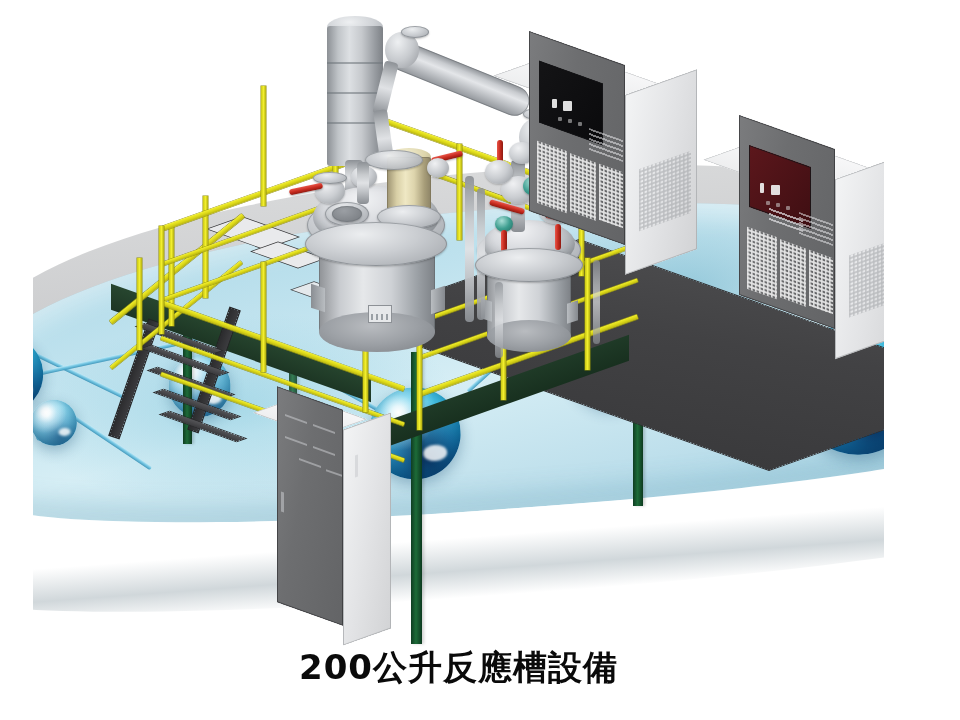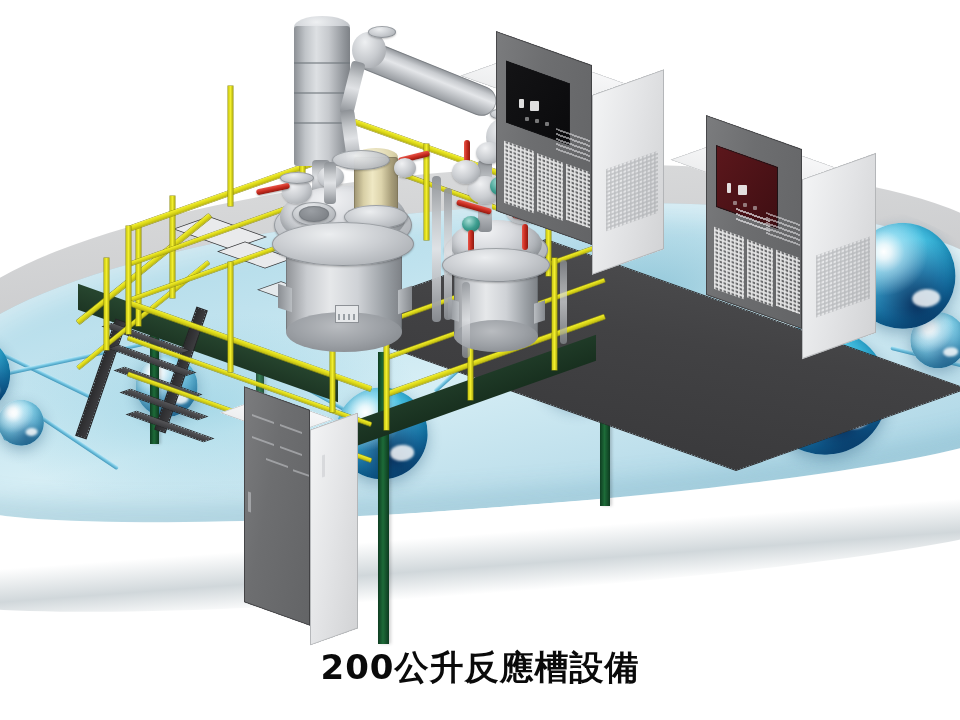--- a/index.html
+++ b/index.html
@@ -1,21 +1,21 @@
 <!DOCTYPE html>
 <html><head>
 <meta charset="utf-8">
 <style>
   html,body{margin:0;padding:0;}
   body{
     width:960px;height:720px;overflow:hidden;position:relative;
     background:#ffffff;
     font-family:"Liberation Sans","DejaVu Sans",sans-serif;
   }
-  #stage{position:absolute;inset:0;width:960px;height:720px;overflow:hidden;}
+  #stage{position:absolute;inset:0;width:851px;height:720px;overflow:hidden;margin-left:33px;}
 
   
   .banner-wrap{position:absolute;left:-60px;top:170px;width:1080px;height:420px;}
   .banner-gray{
     position:absolute;left:0;top:0;width:1080px;height:300px;
     background:linear-gradient(180deg,#d8d9da 0%,#c8c9cb 55%,#bcbdc0 100%);
     border-radius:50% 50% 48% 48% / 46% 46% 14% 14%;
     transform:rotate(-4.2deg);
   }
   .banner-blue{

